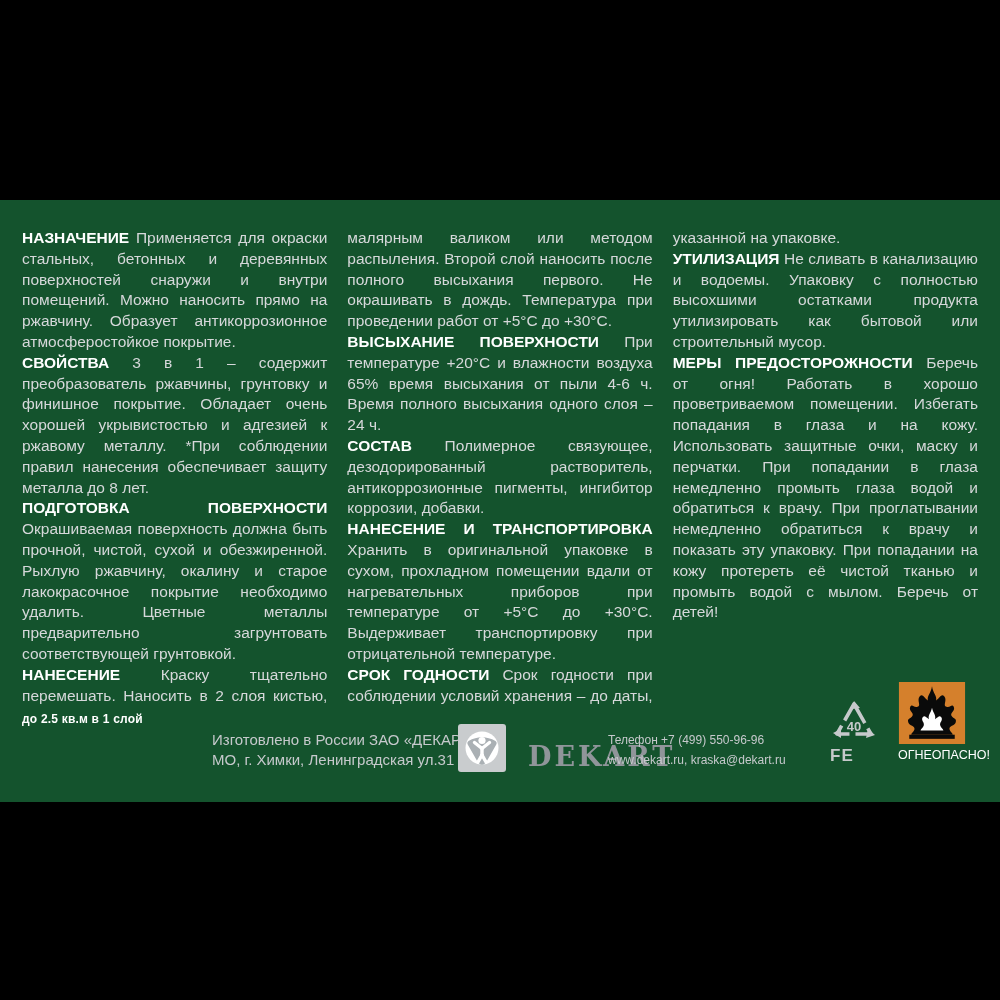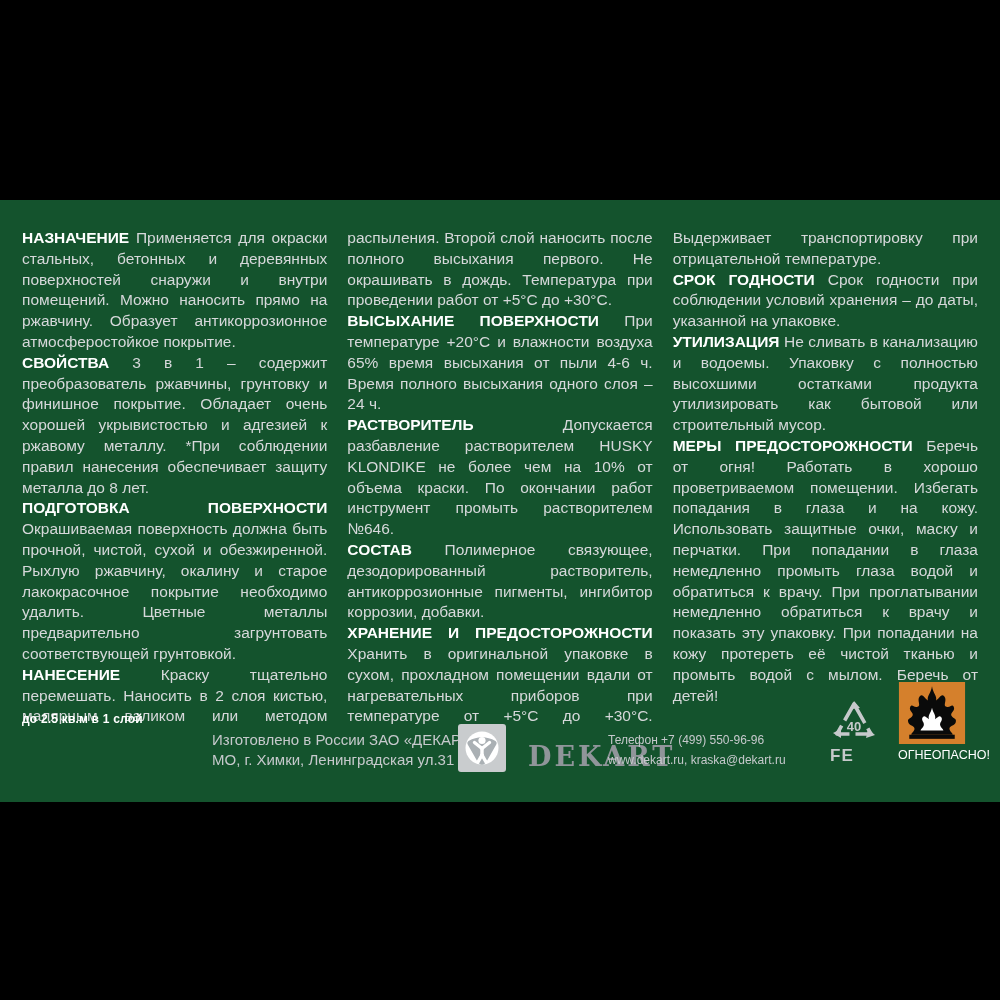--- a/index.html
+++ b/index.html
@@ -46,23 +46,22 @@
 <body>
 
 <div class="label">
 
   <div class="cols">
     <div class="sec"><b>НАЗНАЧЕНИЕ</b> <span>Применяется для окраски стальных, бетонных и деревянных поверхностей снаружи и внутри помещений. Можно наносить прямо на ржавчину. Образует антикоррозионное атмосферостойкое покрытие.</span></div>
     <div class="sec"><b>СВОЙСТВА</b> <span>3 в 1 – содержит преобразователь ржавчины, грунтовку и финишное покрытие. Обладает очень хорошей укрывистостью и адгезией к ржавому металлу. *При соблюдении правил нанесения обеспечивает защиту металла до 8 лет.</span></div>
     <div class="sec"><b>ПОДГОТОВКА ПОВЕРХНОСТИ</b> <span>Окрашиваемая поверхность должна быть прочной, чистой, сухой и обезжиренной. Рыхлую ржавчину, окалину и старое лакокрасочное покрытие необходимо удалить. Цветные металлы предварительно загрунтовать соответствующей грунтовкой.</span></div>
     <div class="sec"><b>НАНЕСЕНИЕ</b> <span>Краску тщательно перемешать. Наносить в 2 слоя кистью, малярным валиком или методом распыления. Второй слой наносить после полного высыхания первого. Не окрашивать в дождь. Температура при проведении работ от +5°С до +30°С.</span></div>
     <div class="sec"><b>ВЫСЫХАНИЕ ПОВЕРХНОСТИ</b> <span>При температуре +20°С и влажности воздуха 65% время высыхания от пыли 4-6 ч. Время полного высыхания одного слоя – 24 ч.</span></div>
-    <div class="sec"><b>РАСТВОРИТЕЛЬ</b> <span>Допускается разбавление растворителем HUSKY KLONDIKE не более чем на 10% от объема краски. По окончании работ инструмент промыть растворителем №646.</span></div>
     <div class="sec"><b>СОСТАВ</b> <span>Полимерное связующее, дезодорированный растворитель, антикоррозионные пигменты, ингибитор коррозии, добавки.</span></div>
-    <div class="sec"><b>ХРАНЕНИЕ И ПРЕДОСТОРОЖНОСТИ</b> <span>Хранить в оригинальной упаковке в сухом, прохладном помещении вдали от нагревательных приборов при температуре от +5°С до +30°С. Выдерживает транспортировку при отрицательной температуре.</span></div>
+    <div class="sec"><b>НАНЕСЕНИЕ И ТРАНСПОРТИРОВКА</b> <span>Хранить в оригинальной упаковке в сухом, прохладном помещении вдали от нагревательных приборов при температуре от +5°С до +30°С. Выдерживает транспортировку при отрицательной температуре.</span></div>
     <div class="sec"><b>СРОК ГОДНОСТИ</b> <span>Срок годности при соблюдении условий хранения – до даты, указанной на упаковке.</span></div>
     <div class="sec"><b>УТИЛИЗАЦИЯ</b> <span>Не сливать в канализацию и водоемы. Упаковку с полностью высохшими остатками продукта утилизировать как бытовой или строительный мусор.</span></div>
     <div class="sec"><b>МЕРЫ ПРЕДОСТОРОЖНОСТИ</b> <span>Беречь от огня! Работать в хорошо проветриваемом помещении. Избегать попадания в  глаза и на кожу. Использовать защитные очки, маску и перчатки. При попадании в глаза немедленно промыть глаза водой и обратиться к врачу. При проглатывании немедленно обратиться к врачу и показать эту упаковку. При попадании на кожу протереть её чистой тканью и промыть водой с мылом. Беречь от детей!</span></div>
   </div>
 
   <div class="vol">
     <div class="cov">до 2.5 кв.м в 1 слой</div>
   </div>
 
   <div class="madein">

